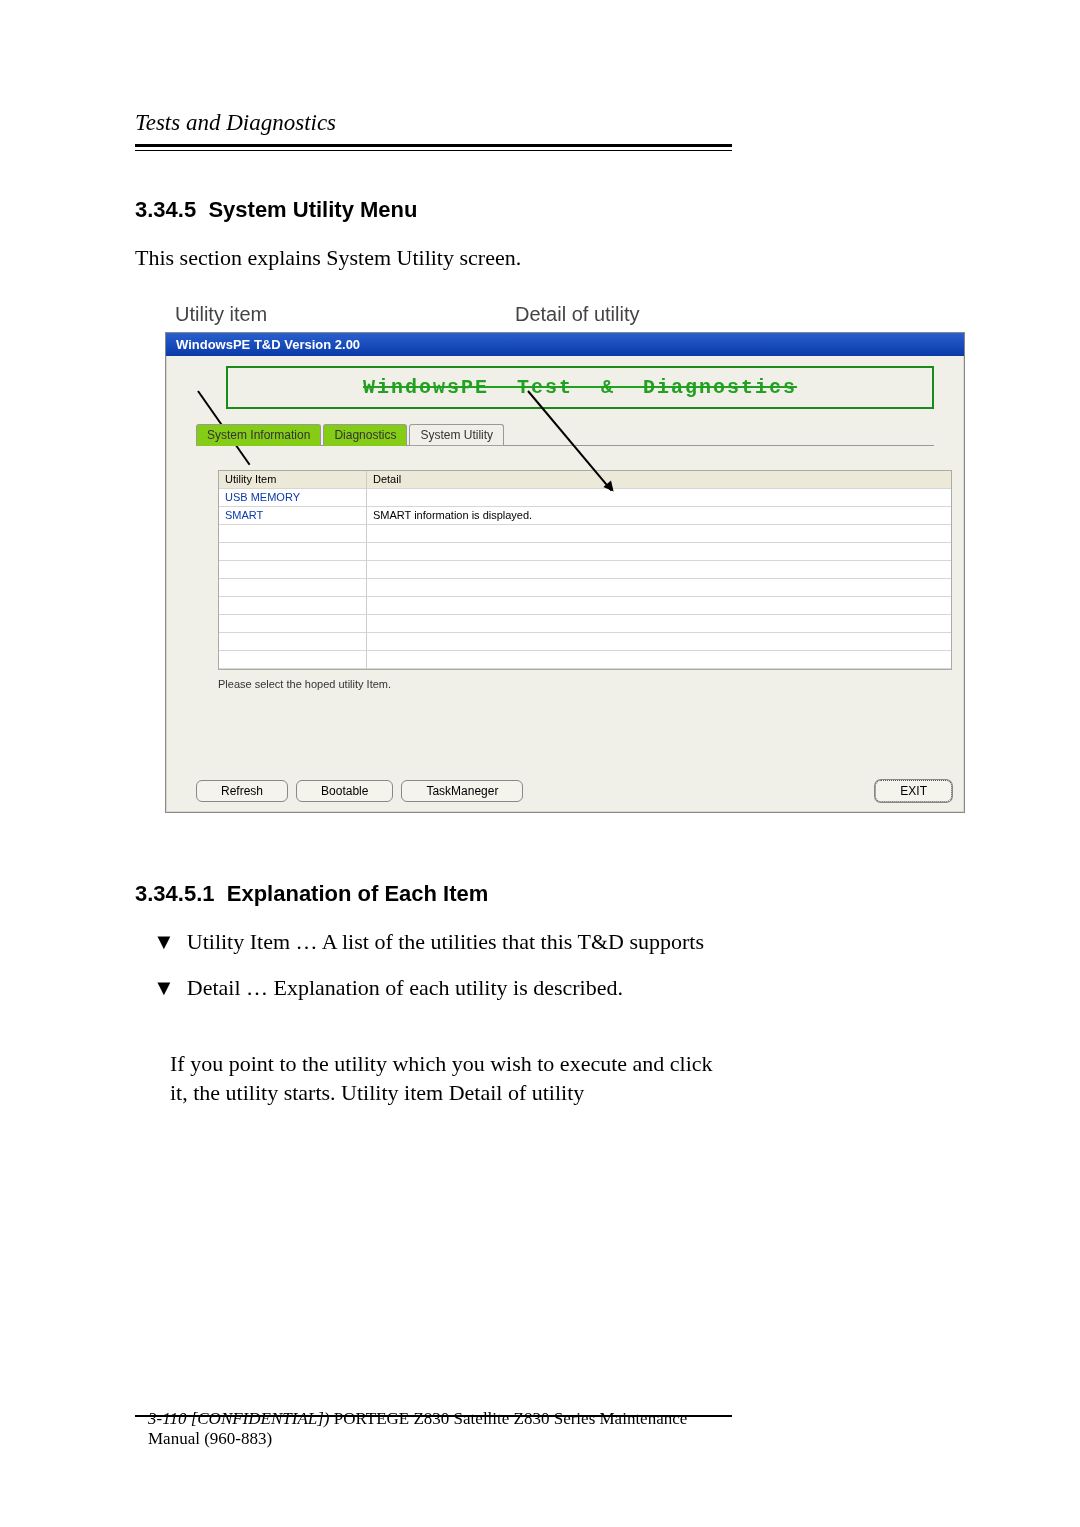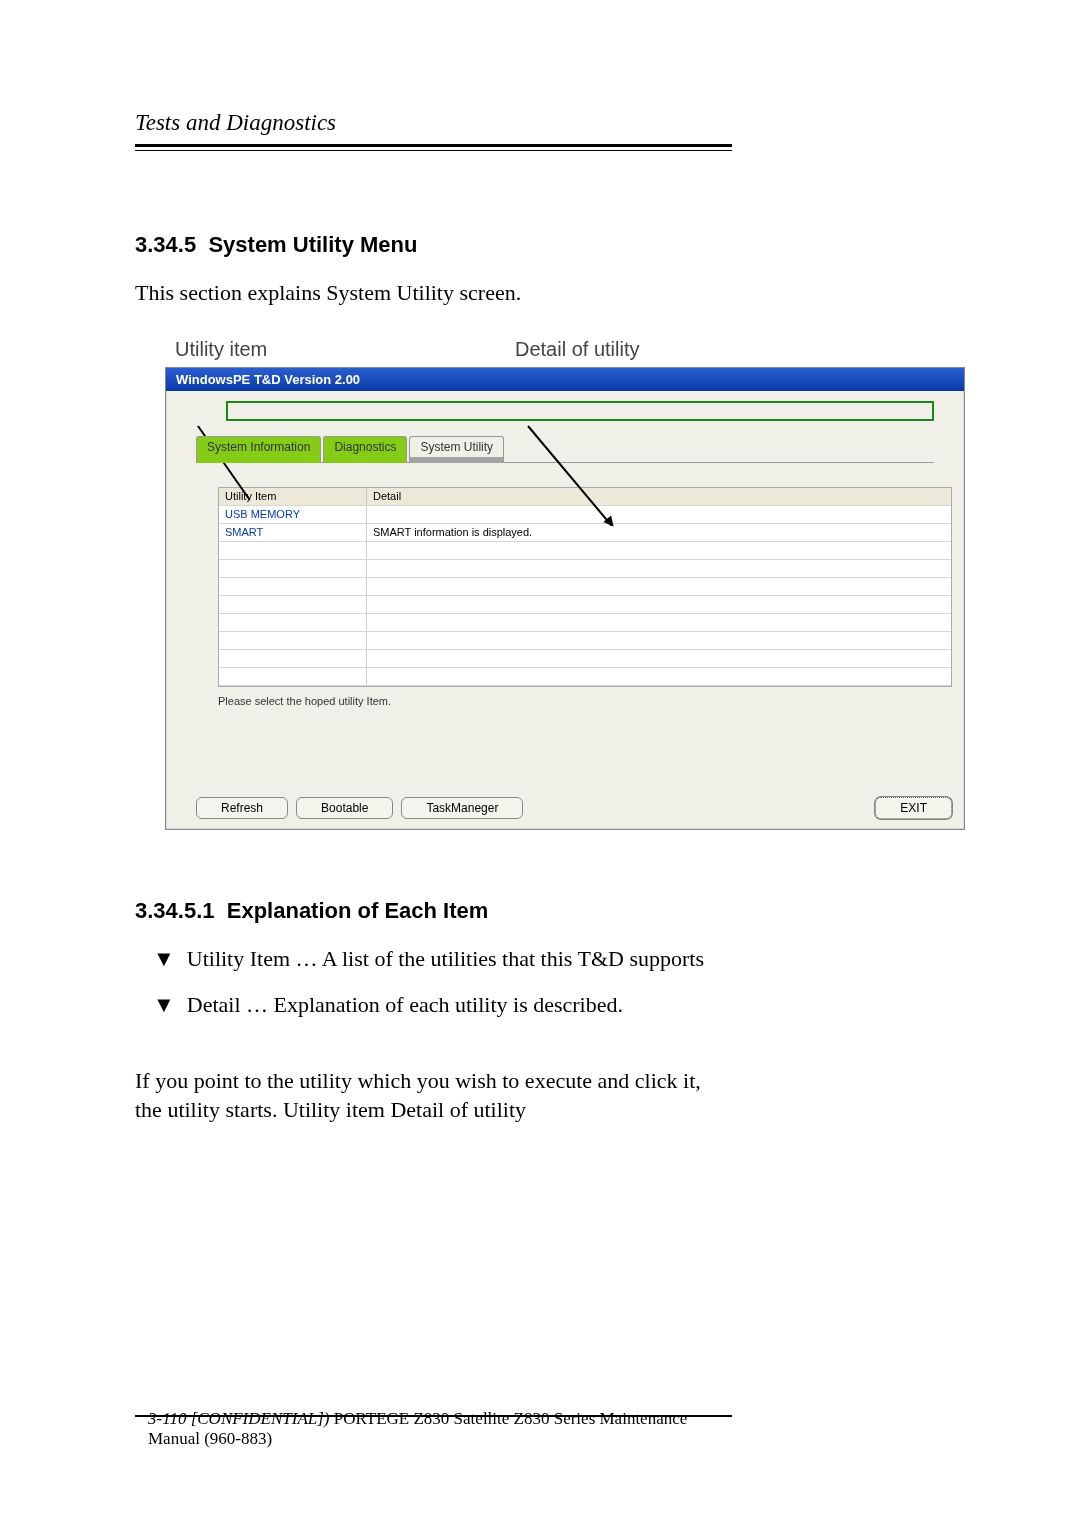--- a/index.html
+++ b/index.html
@@ -23,21 +23,21 @@
   .header-rule {
     border-top: 3px solid #000;
     border-bottom: 1px solid #000;
     height: 3px;
     margin-top: 2px;
   }
   .sec-title {
     font-family: Arial, Helvetica, sans-serif;
     font-weight: bold;
     font-size: 22px;
-    margin-top: 81px;
+    margin-top: 46px;
   }
   .body-text {
     font-size: 22px;
     margin-top: 20px;
     line-height: 1.35;
   }
   .figure-wrap {
     margin-top: 30px;
     margin-left: 30px;
     width: 800px;
@@ -122,21 +122,21 @@
     border-top-left-radius: 3px;
     border-top-right-radius: 3px;
     margin-right: 2px;
     background: #84cc16;
     position: relative;
     top: 1px;
     color: #333;
   }
   .tab.active {
     background: #f0f0e8;
-    border-bottom: 6px solid #a3a3a3;
+    border-bottom: 1px solid #a3a3a3;
     text-align: right;
   }
   .grid-area {
     margin: 24px 12px 8px 52px;
     border: 1px solid #aaa;
     font-size: 11px;
     background: #fff;
   }
   .grid-row {
     display: flex;
@@ -217,20 +217,21 @@
       <div class="callout-left">Utility item</div>
       <div class="callout-right">Detail of utility</div>
     </div>
 
     <div class="dialog-frame">
       <div class="titlebar">WindowsPE T&amp;D Version 2.00</div>
 
       <div class="banner-box">
         <div class="arrow-left"></div>
         <div class="arrow-right"></div>
+        <div class="banner-text">WindowsPE  Test  &amp;  Diagnostics</div>
       </div>
 
       <div class="tabs-row">
         <div class="tab">System Information</div>
         <div class="tab">Diagnostics</div>
         <div class="tab active">System Utility</div>
       </div>
 
       <div class="grid-area">
         <div class="grid-row header">
@@ -299,20 +300,20 @@
     <div class="bullet-item">
       <span class="bullet-marker">▼</span>
       <span>Utility Item … A list of the utilities that this T&amp;D supports</span>
     </div>
     <div class="bullet-item">
       <span class="bullet-marker">▼</span>
       <span>Detail … Explanation of each utility is described.</span>
     </div>
   </div>
 
-  <div class="body-text" style="margin-top:48px;">If you point to the utility which you wish to execute and click it, the utility starts. Utility item Detail of utility</div>
+  <div class="body-text" style="margin-top:48px;margin-left:35px;">If you point to the utility which you wish to execute and click it, the utility starts. Utility item Detail of utility</div>
 
   <div class="footer-rule"></div>
   <div class="footer-text">
     <span class="ital">3-110 [CONFIDENTIAL])</span><span> PORTEGE Z830 Satellite Z830 Series Maintenance Manual (960-883)</span>
   </div>
 
 </div>
 
 </body></html>

